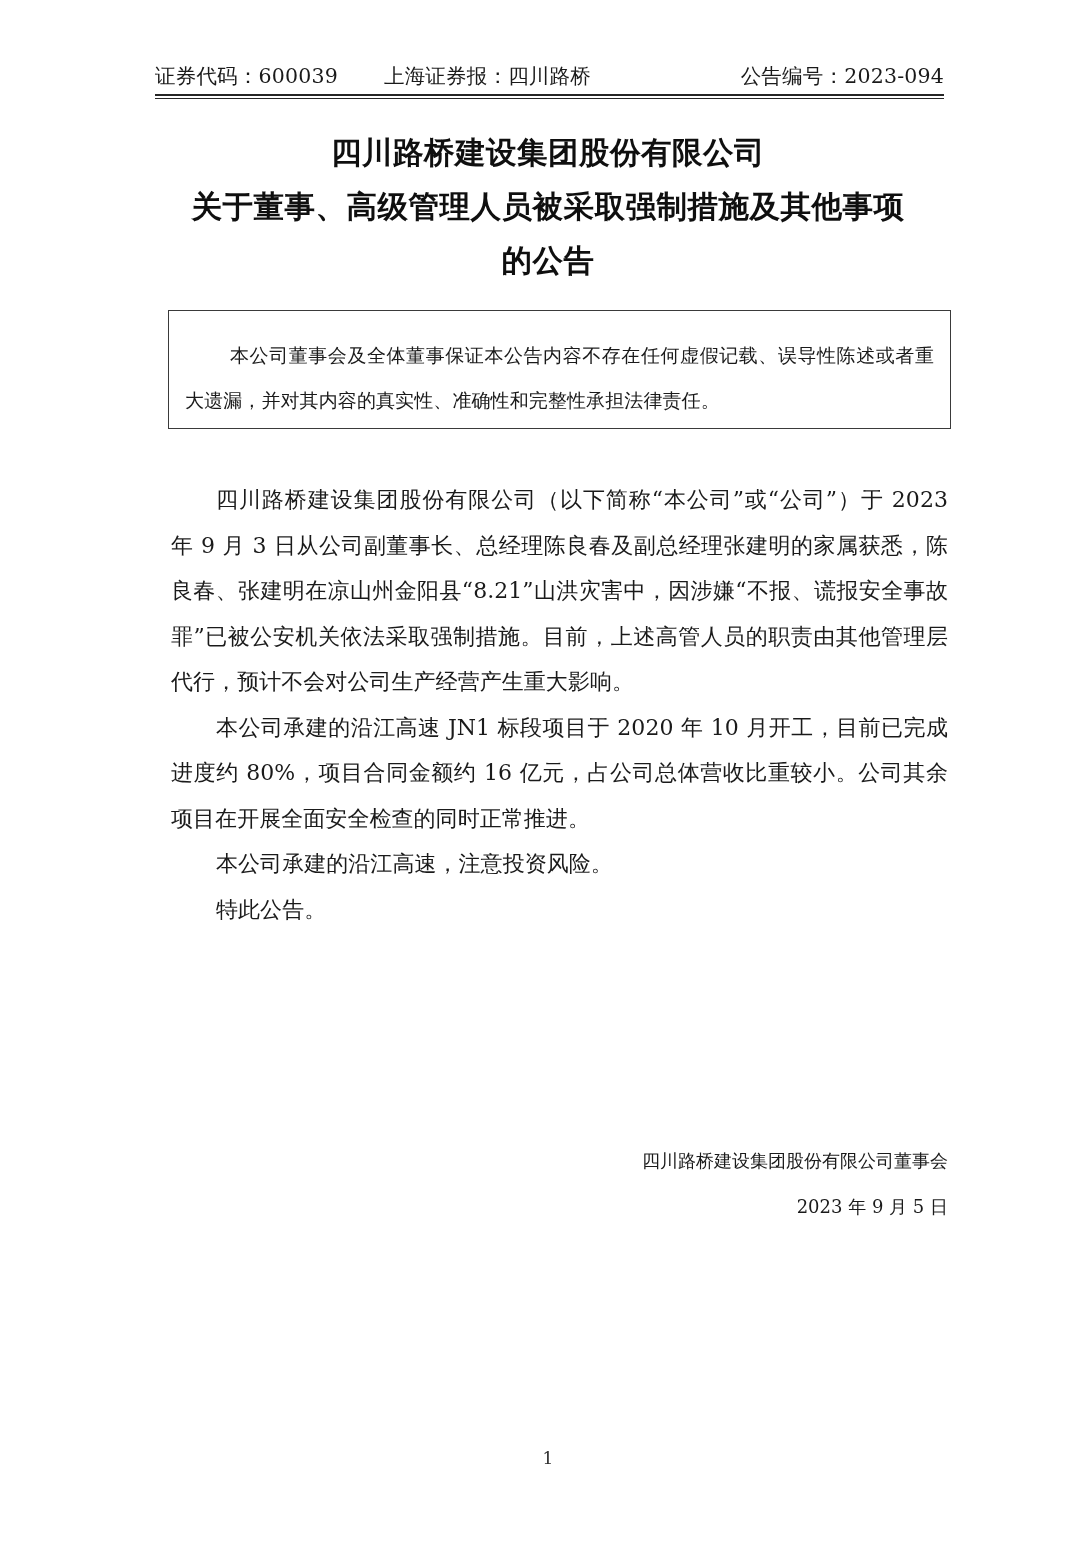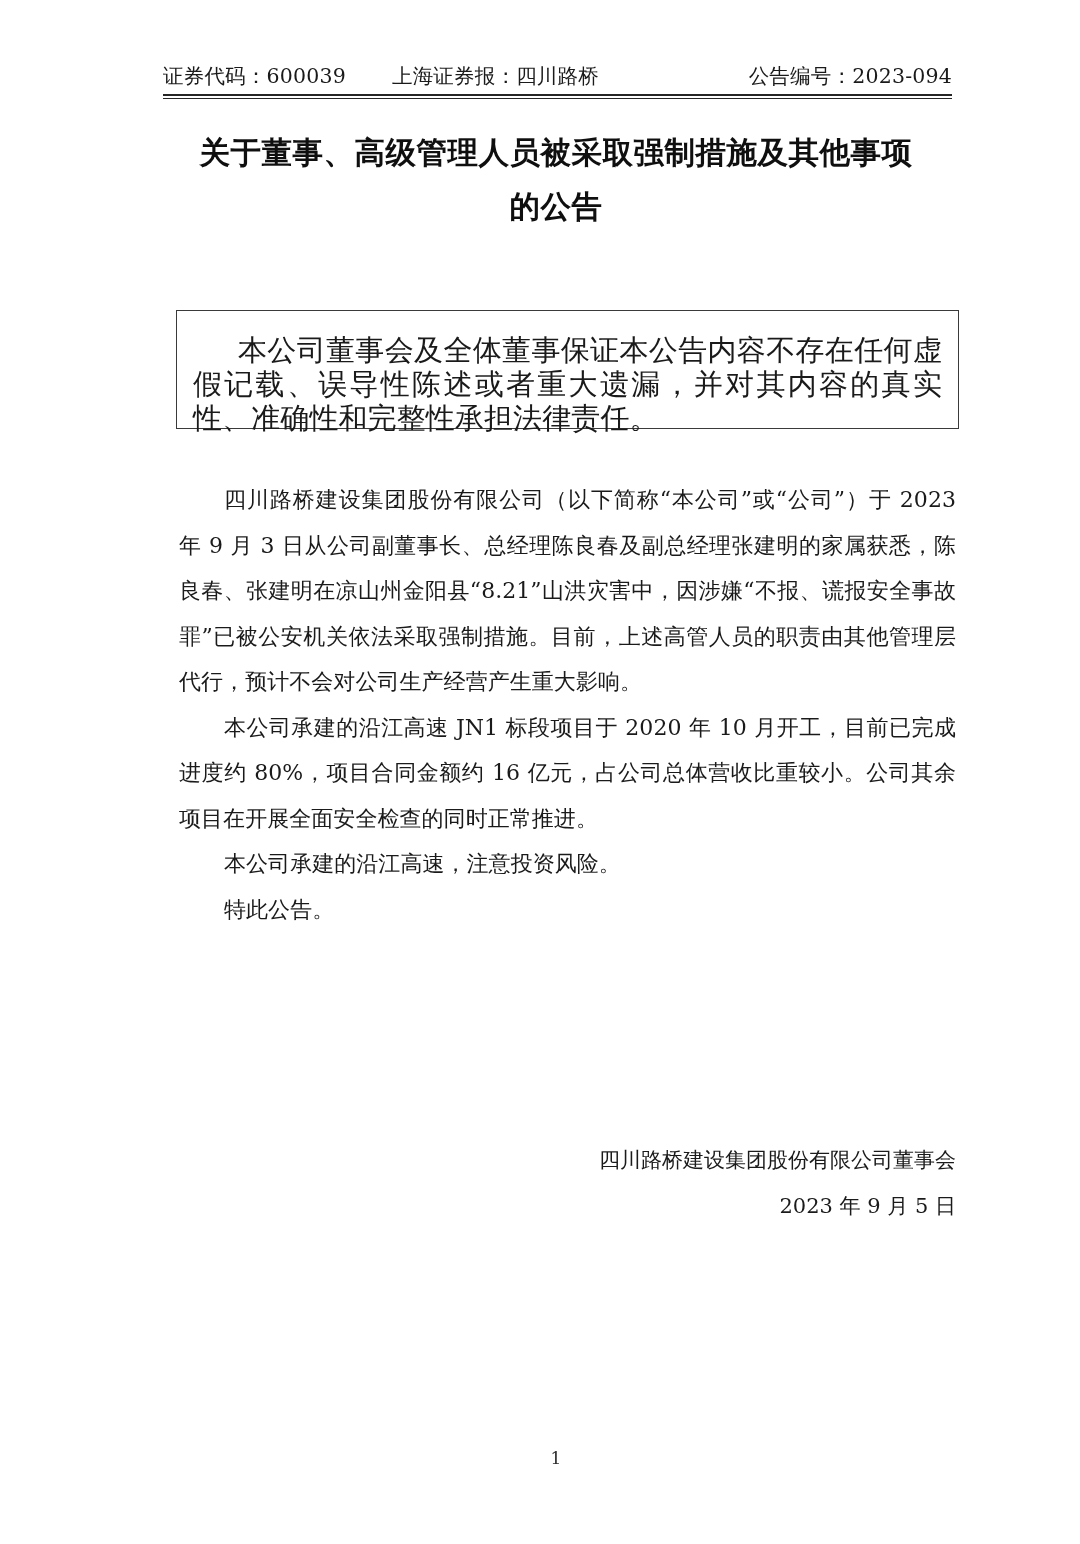--- a/index.html
+++ b/index.html
@@ -11,21 +11,21 @@
     width: 1080px;
     height: 1544px;
     font-family: "DejaVu Serif", "Liberation Serif", serif;
     color: #1a1a1a;
     position: relative;
     overflow: hidden;
   }
 
   .page {
     position: absolute;
-    left: 16px; top: 0;
+    left: 8px; top: 0;
     width: 916px;
     height: 1544px;
   }
 
   
   .doc-header {
     position: absolute;
     left: 147px;
     top: 62px;
     width: 789px;
@@ -72,22 +72,22 @@
     position: absolute;
     left: 160px;
     top: 310px;
     width: 783px;
     height: 119px;
     border: 1.6px solid #3a3a3a;
     box-sizing: border-box;
   }
   .disclaimer-inner {
     padding: 22px 16px 0 16px;
-    font-size: 29px;
-    line-height: 34px;
+    font-size: 19px;
+    line-height: 45px;
     text-align: justify;
     text-align-last: left;
     text-indent: 45px;
     letter-spacing: 0.1px;
   }
 
   
   .body-text {
     position: absolute;
     left: 163px;
@@ -103,21 +103,21 @@
     text-align: justify;
     text-align-last: left;
   }
 
   
   .signature {
     position: absolute;
     left: 163px;
     top: 1138px;
     width: 777px;
-    font-size: 21px;
+    font-size: 18px;
     line-height: 45.5px;
     text-align: right;
   }
   .signature div { display: block; }
 
   
   .page-number {
     position: absolute;
     left: 0;
     top: 1448px;
@@ -135,20 +135,21 @@
   <div class="doc-header">
     <div class="header-row">
       <span class="header-cell left">证券代码：600039</span>
       <span class="header-cell mid">上海证券报：四川路桥</span>
       <span class="header-cell right">公告编号：2023-094</span>
     </div>
     <div class="header-rule"></div>
   </div>
 
   <div class="doc-title">
+    <span class="tline">四川路桥建设集团股份有限公司</span>
     <span class="tline">关于董事、高级管理人员被采取强制措施及其他事项</span>
     <span class="tline">的公告</span>
   </div>
 
   <div class="disclaimer">
     <div class="disclaimer-inner">本公司董事会及全体董事保证本公告内容不存在任何虚假记载、误导性陈述或者重大遗漏，并对其内容的真实性、准确性和完整性承担法律责任。</div>
   </div>
 
   <div class="body-text">
     <p class="para">四川路桥建设集团股份有限公司（以下简称“本公司”或“公司”）于 2023 年 9 月 3 日从公司副董事长、总经理陈良春及副总经理张建明的家属获悉，陈良春、张建明在凉山州金阳县“8.21”山洪灾害中，因涉嫌“不报、谎报安全事故罪”已被公安机关依法采取强制措施。目前，上述高管人员的职责由其他管理层代行，预计不会对公司生产经营产生重大影响。</p>

